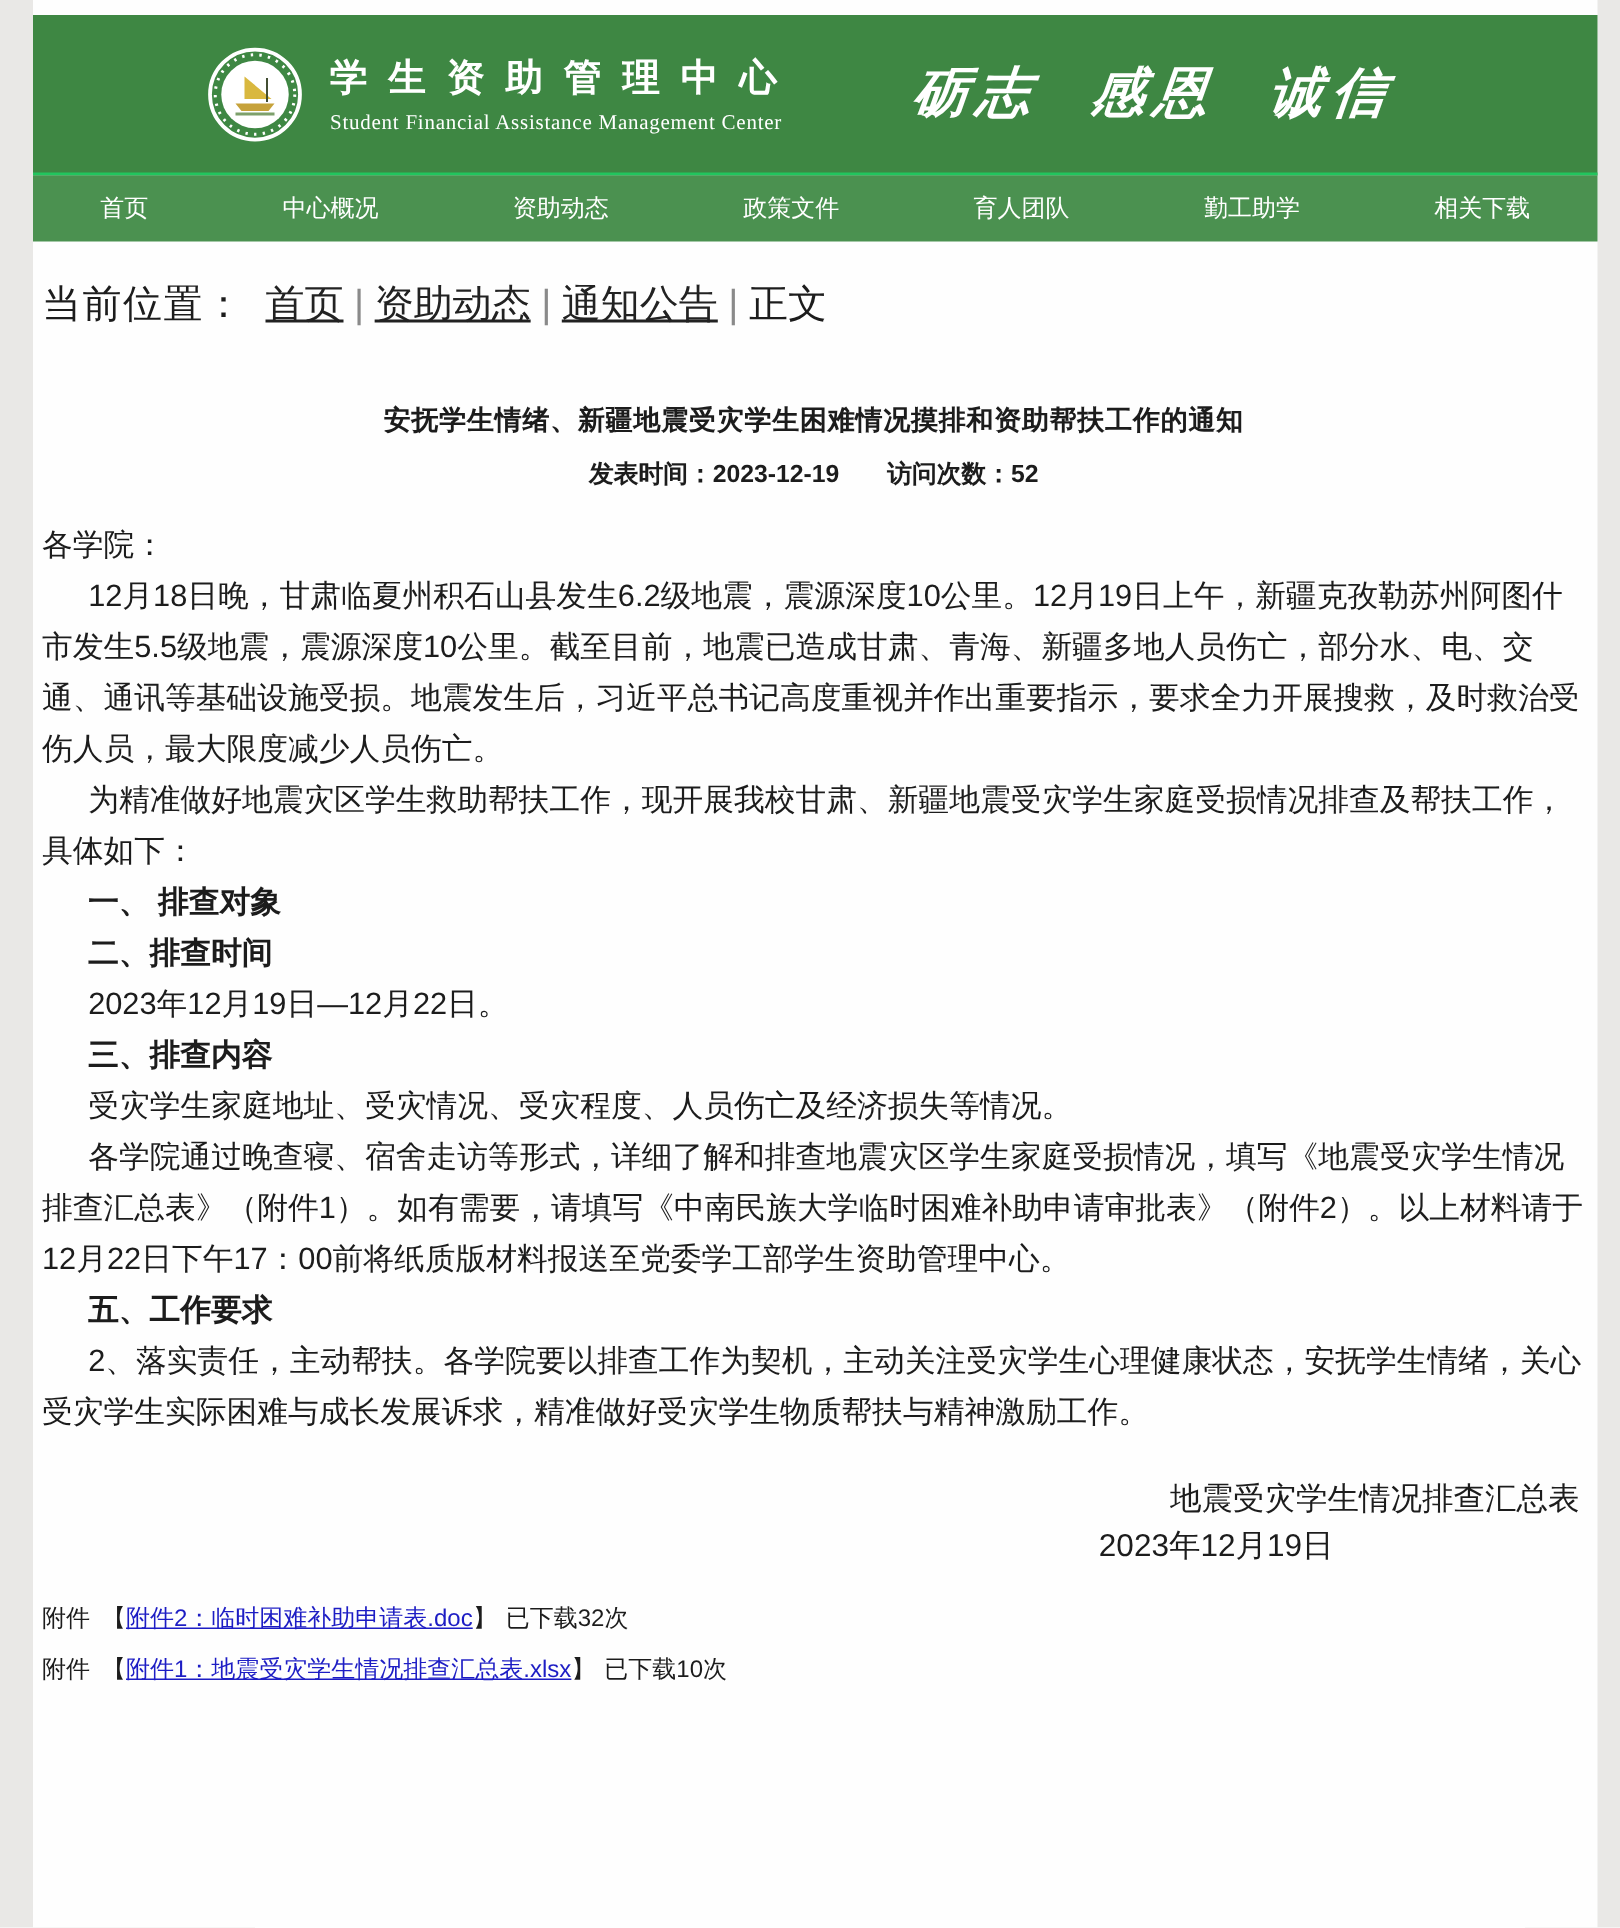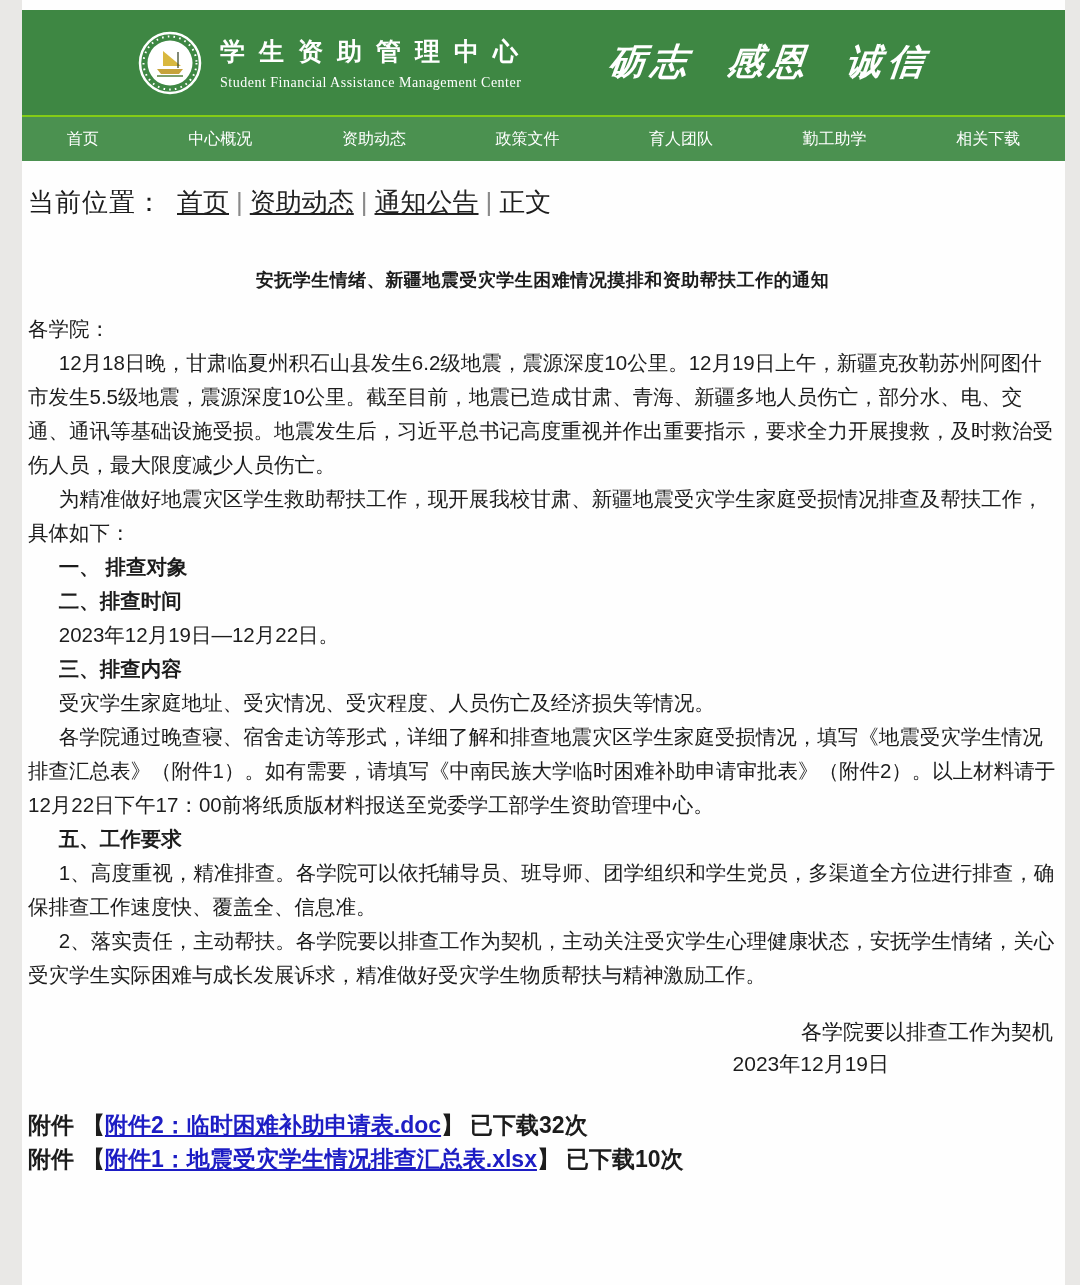--- a/index.html
+++ b/index.html
@@ -14,21 +14,21 @@
     min-height: 1285px;
     background: #fefefe;
     padding-top: 10px;
   }
   
   .banner {
     height: 107px;
     background: #3e8743;
     display: flex;
     align-items: center;
-    border-bottom: 2px solid #84cc16;
+    border-bottom: 2px solid #22c55e;
   }
   .logo { margin-left: 116px; width: 64px; height: 64px; flex: 0 0 auto; }
   .banner-titles { margin-left: 18px; color: #fff; }
   .title-cn {
     font-size: 25px; font-weight: bold; letter-spacing: 14px; white-space: nowrap;
   }
   .title-en {
     font-family: "Liberation Serif", "DejaVu Serif", serif;
     font-size: 14px; margin-top: 7px; letter-spacing: 0.5px; white-space: nowrap;
   }
@@ -73,21 +73,21 @@
 
   .art-body { margin-top: 20px; font-size: 20.5px; line-height: 34px; }
   .art-body p { margin: 0; }
   .art-body p.indent { text-indent: 1.5em; }
   .art-body p.heading { font-weight: bold; text-indent: 1.5em; }
 
   .sig-org { margin-top: 26px; text-align: right; font-size: 21px; padding-right: 4px; }
   .sig-date { margin-top: 2px; text-align: right; font-size: 21px; padding-right: 168px;
               line-height: 32px; }
 
-  .attachments { margin-top: 28px; font-size: 23px; line-height: 34px; font-weight: bold; }
+  .attachments { margin-top: 16px; font-size: 16px; line-height: 34px; }
   .att-row { white-space: nowrap; }
   .att-row .att-prefix { margin-right: 8px; }
   .att-row a.att-link { color: #1d1dc4; text-decoration: underline; cursor: pointer; }
   .att-row .att-downloads { margin-left: 6px; }
 </style>
 </head>
 <body>
 
 <div class="page">
 
@@ -120,37 +120,39 @@
     <a>相关下载</a>
   </nav>
 
   <div class="content">
 
     <div class="breadcrumb">
       <span class="crumb-label">当前位置：</span><a>首页</a><span class="sep">|</span><a>资助动态</a><span class="sep">|</span><a>通知公告</a><span class="sep">|</span><span>正文</span>
     </div>
 
     <h1 class="art-title">安抚学生情绪、新疆地震受灾学生困难情况摸排和资助帮扶工作的通知</h1>
+    <div class="art-meta">
+      <span>发表时间：</span><span>2023-12-19</span><span class="views-label">访问次数：</span><span>52</span>
+    </div>
 
     <div class="art-body">
       <p class="no-indent">各学院：</p>
       <p class="indent">12月18日晚，甘肃临夏州积石山县发生6.2级地震，震源深度10公里。12月19日上午，新疆克孜勒苏州阿图什市发生5.5级地震，震源深度10公里。截至目前，地震已造成甘肃、青海、新疆多地人员伤亡，部分水、电、交通、通讯等基础设施受损。地震发生后，习近平总书记高度重视并作出重要指示，要求全力开展搜救，及时救治受伤人员，最大限度减少人员伤亡。</p>
       <p class="indent">为精准做好地震灾区学生救助帮扶工作，现开展我校甘肃、新疆地震受灾学生家庭受损情况排查及帮扶工作，具体如下：</p>
       <p class="heading">一、 排查对象</p>
       <p class="heading">二、排查时间</p>
       <p class="indent">2023年12月19日—12月22日。</p>
       <p class="heading">三、排查内容</p>
       <p class="indent">受灾学生家庭地址、受灾情况、受灾程度、人员伤亡及经济损失等情况。</p>
       <p class="indent">各学院通过晚查寝、宿舍走访等形式，详细了解和排查地震灾区学生家庭受损情况，填写《地震受灾学生情况排查汇总表》（附件1）。如有需要，请填写《中南民族大学临时困难补助申请审批表》（附件2）。以上材料请于12月22日下午17：00前将纸质版材料报送至党委学工部学生资助管理中心。</p>
       <p class="heading">五、工作要求</p>
-      <p class="indent">1、高度重视，精准排查。各学院可以依托辅导员、班导师、团学组织和学生党员，多渠道全方位进行排查，确保排查工作速度快、覆盖全、信息准。</p>
       <p class="indent">2、落实责任，主动帮扶。各学院要以排查工作为契机，主动关注受灾学生心理健康状态，安抚学生情绪，关心受灾学生实际困难与成长发展诉求，精准做好受灾学生物质帮扶与精神激励工作。</p>
     </div>
 
-    <div class="sig-org">各学院要以排查工作为契机</div>
+    <div class="sig-org">地震受灾学生情况排查汇总表</div>
     <div class="sig-date">2023年12月19日</div>
 
     <div class="attachments">
       <div class="att-row">
         <span class="att-prefix">附件</span><span class="bracket">【</span><a class="att-link">附件2：临时困难补助申请表.doc</a><span class="bracket">】</span><span class="att-downloads">已下载32次</span>
       </div>
       <div class="att-row">
         <span class="att-prefix">附件</span><span class="bracket">【</span><a class="att-link">附件1：地震受灾学生情况排查汇总表.xlsx</a><span class="bracket">】</span><span class="att-downloads">已下载10次</span>
       </div>
     </div>

